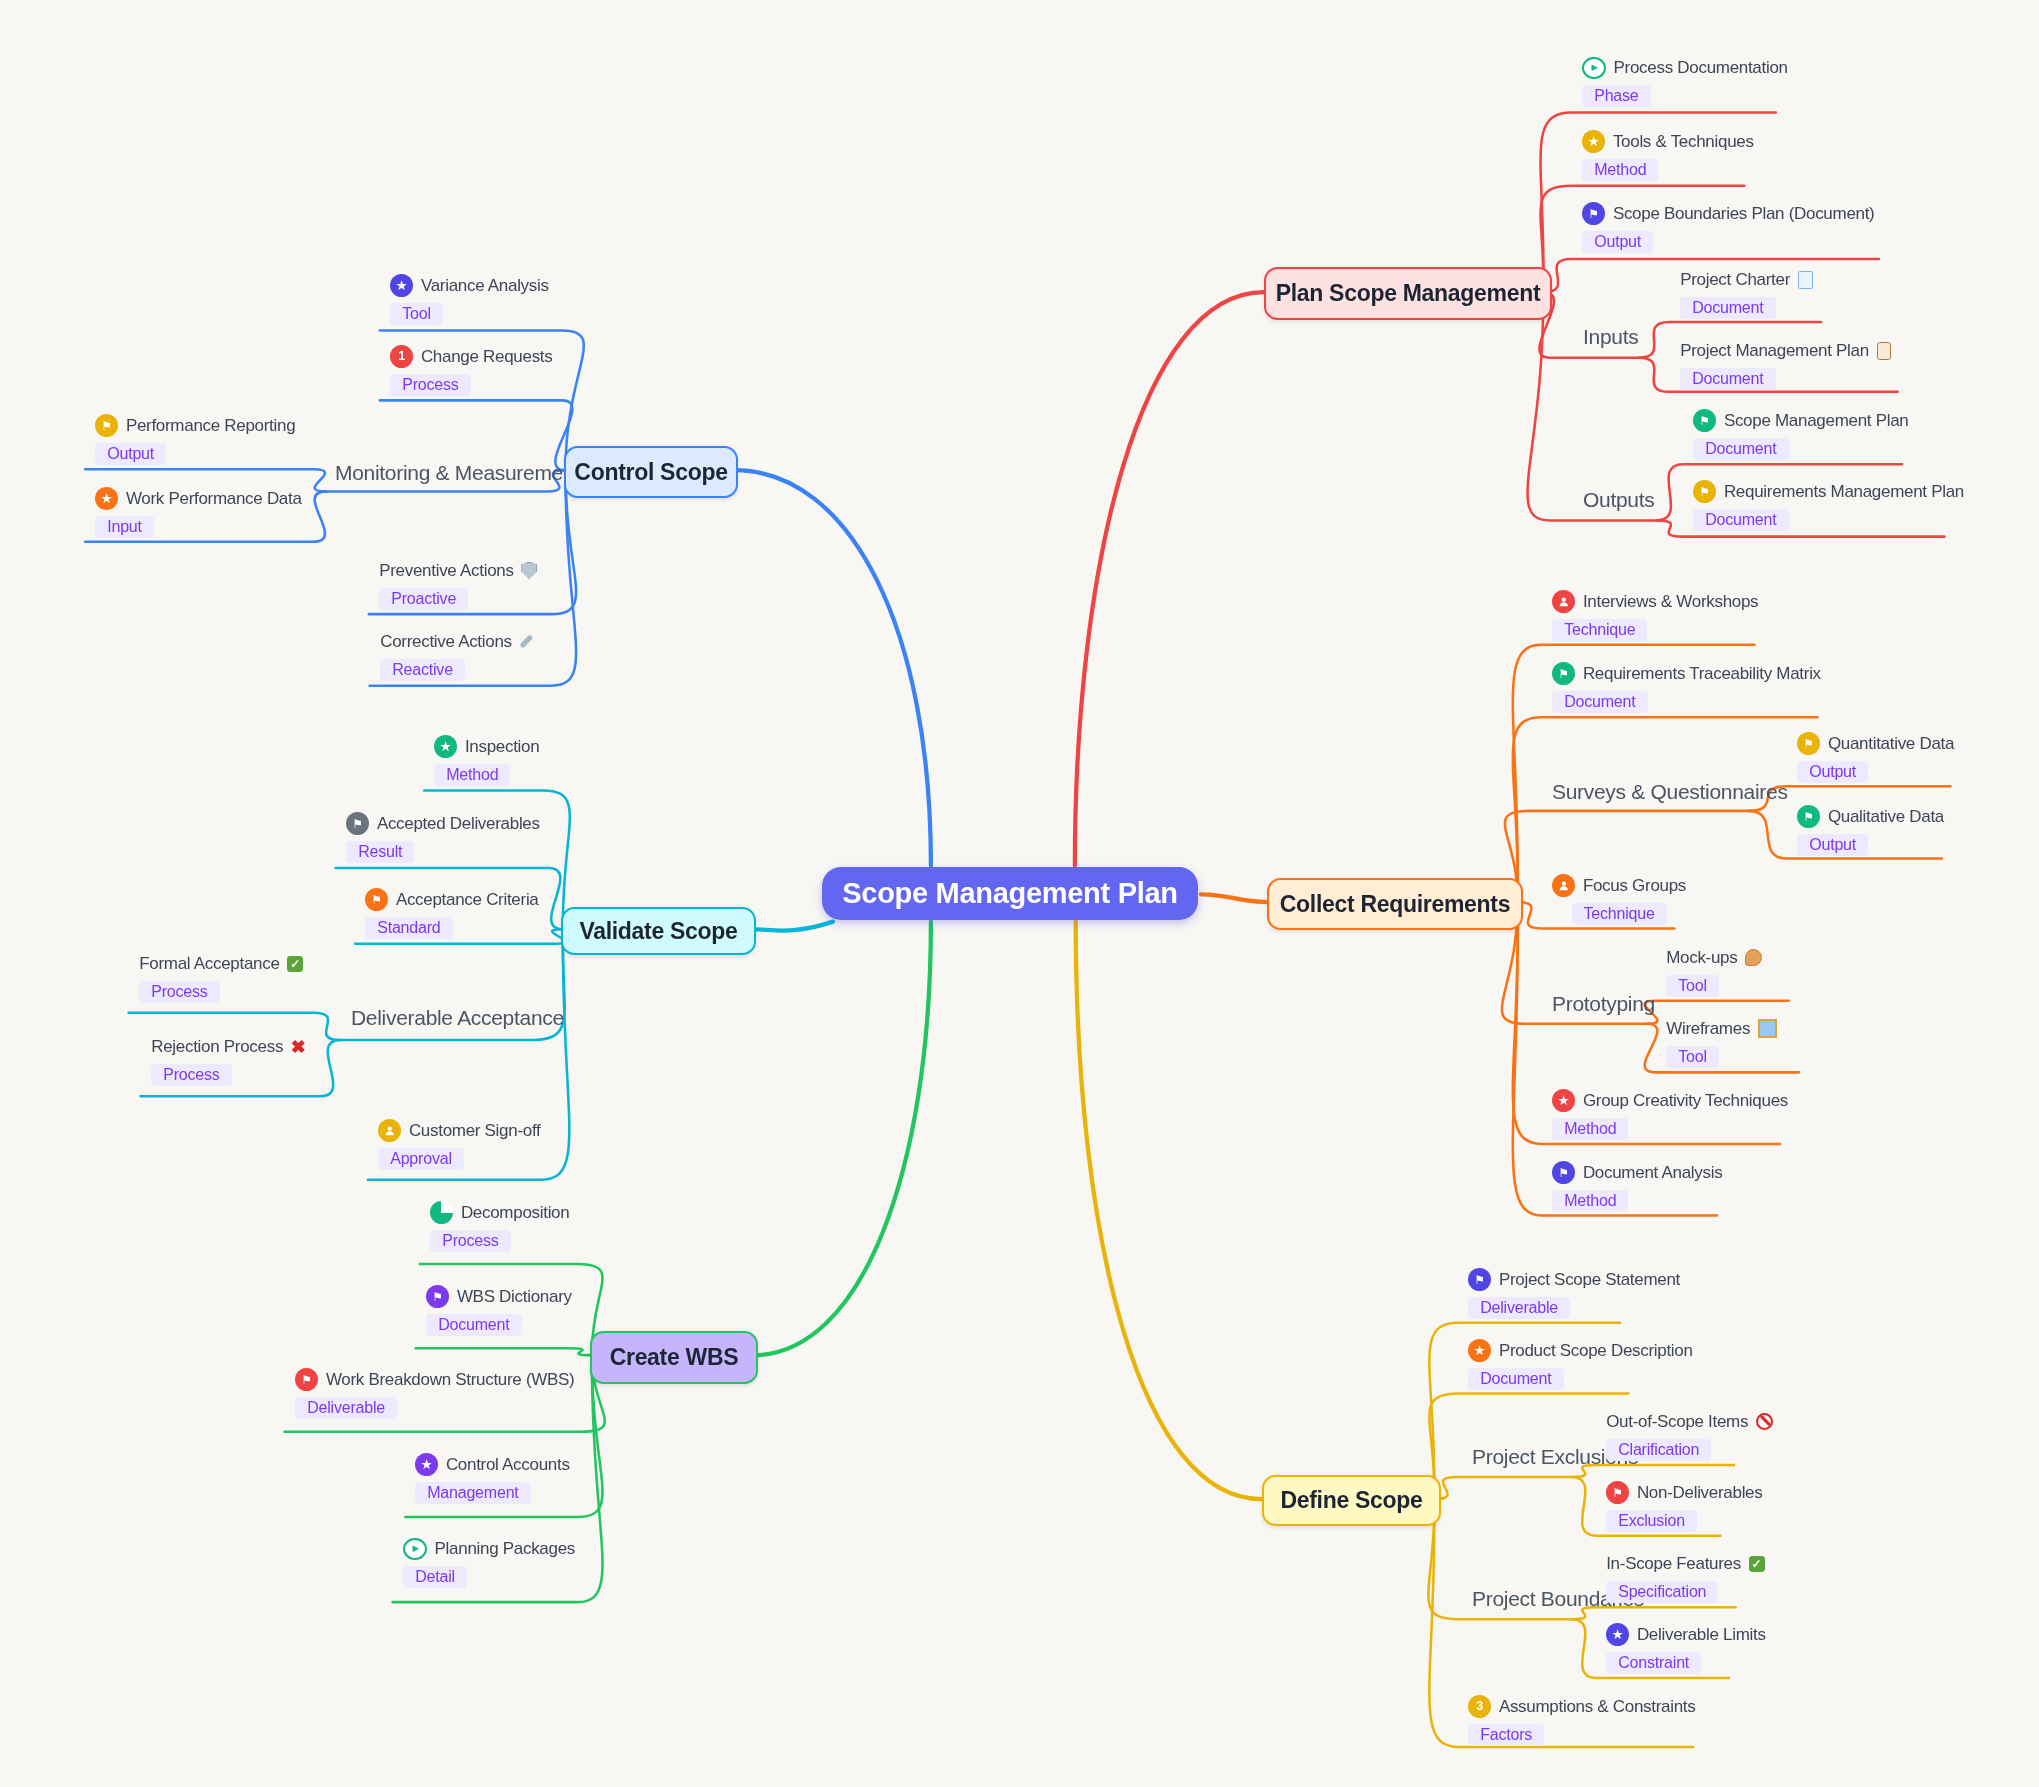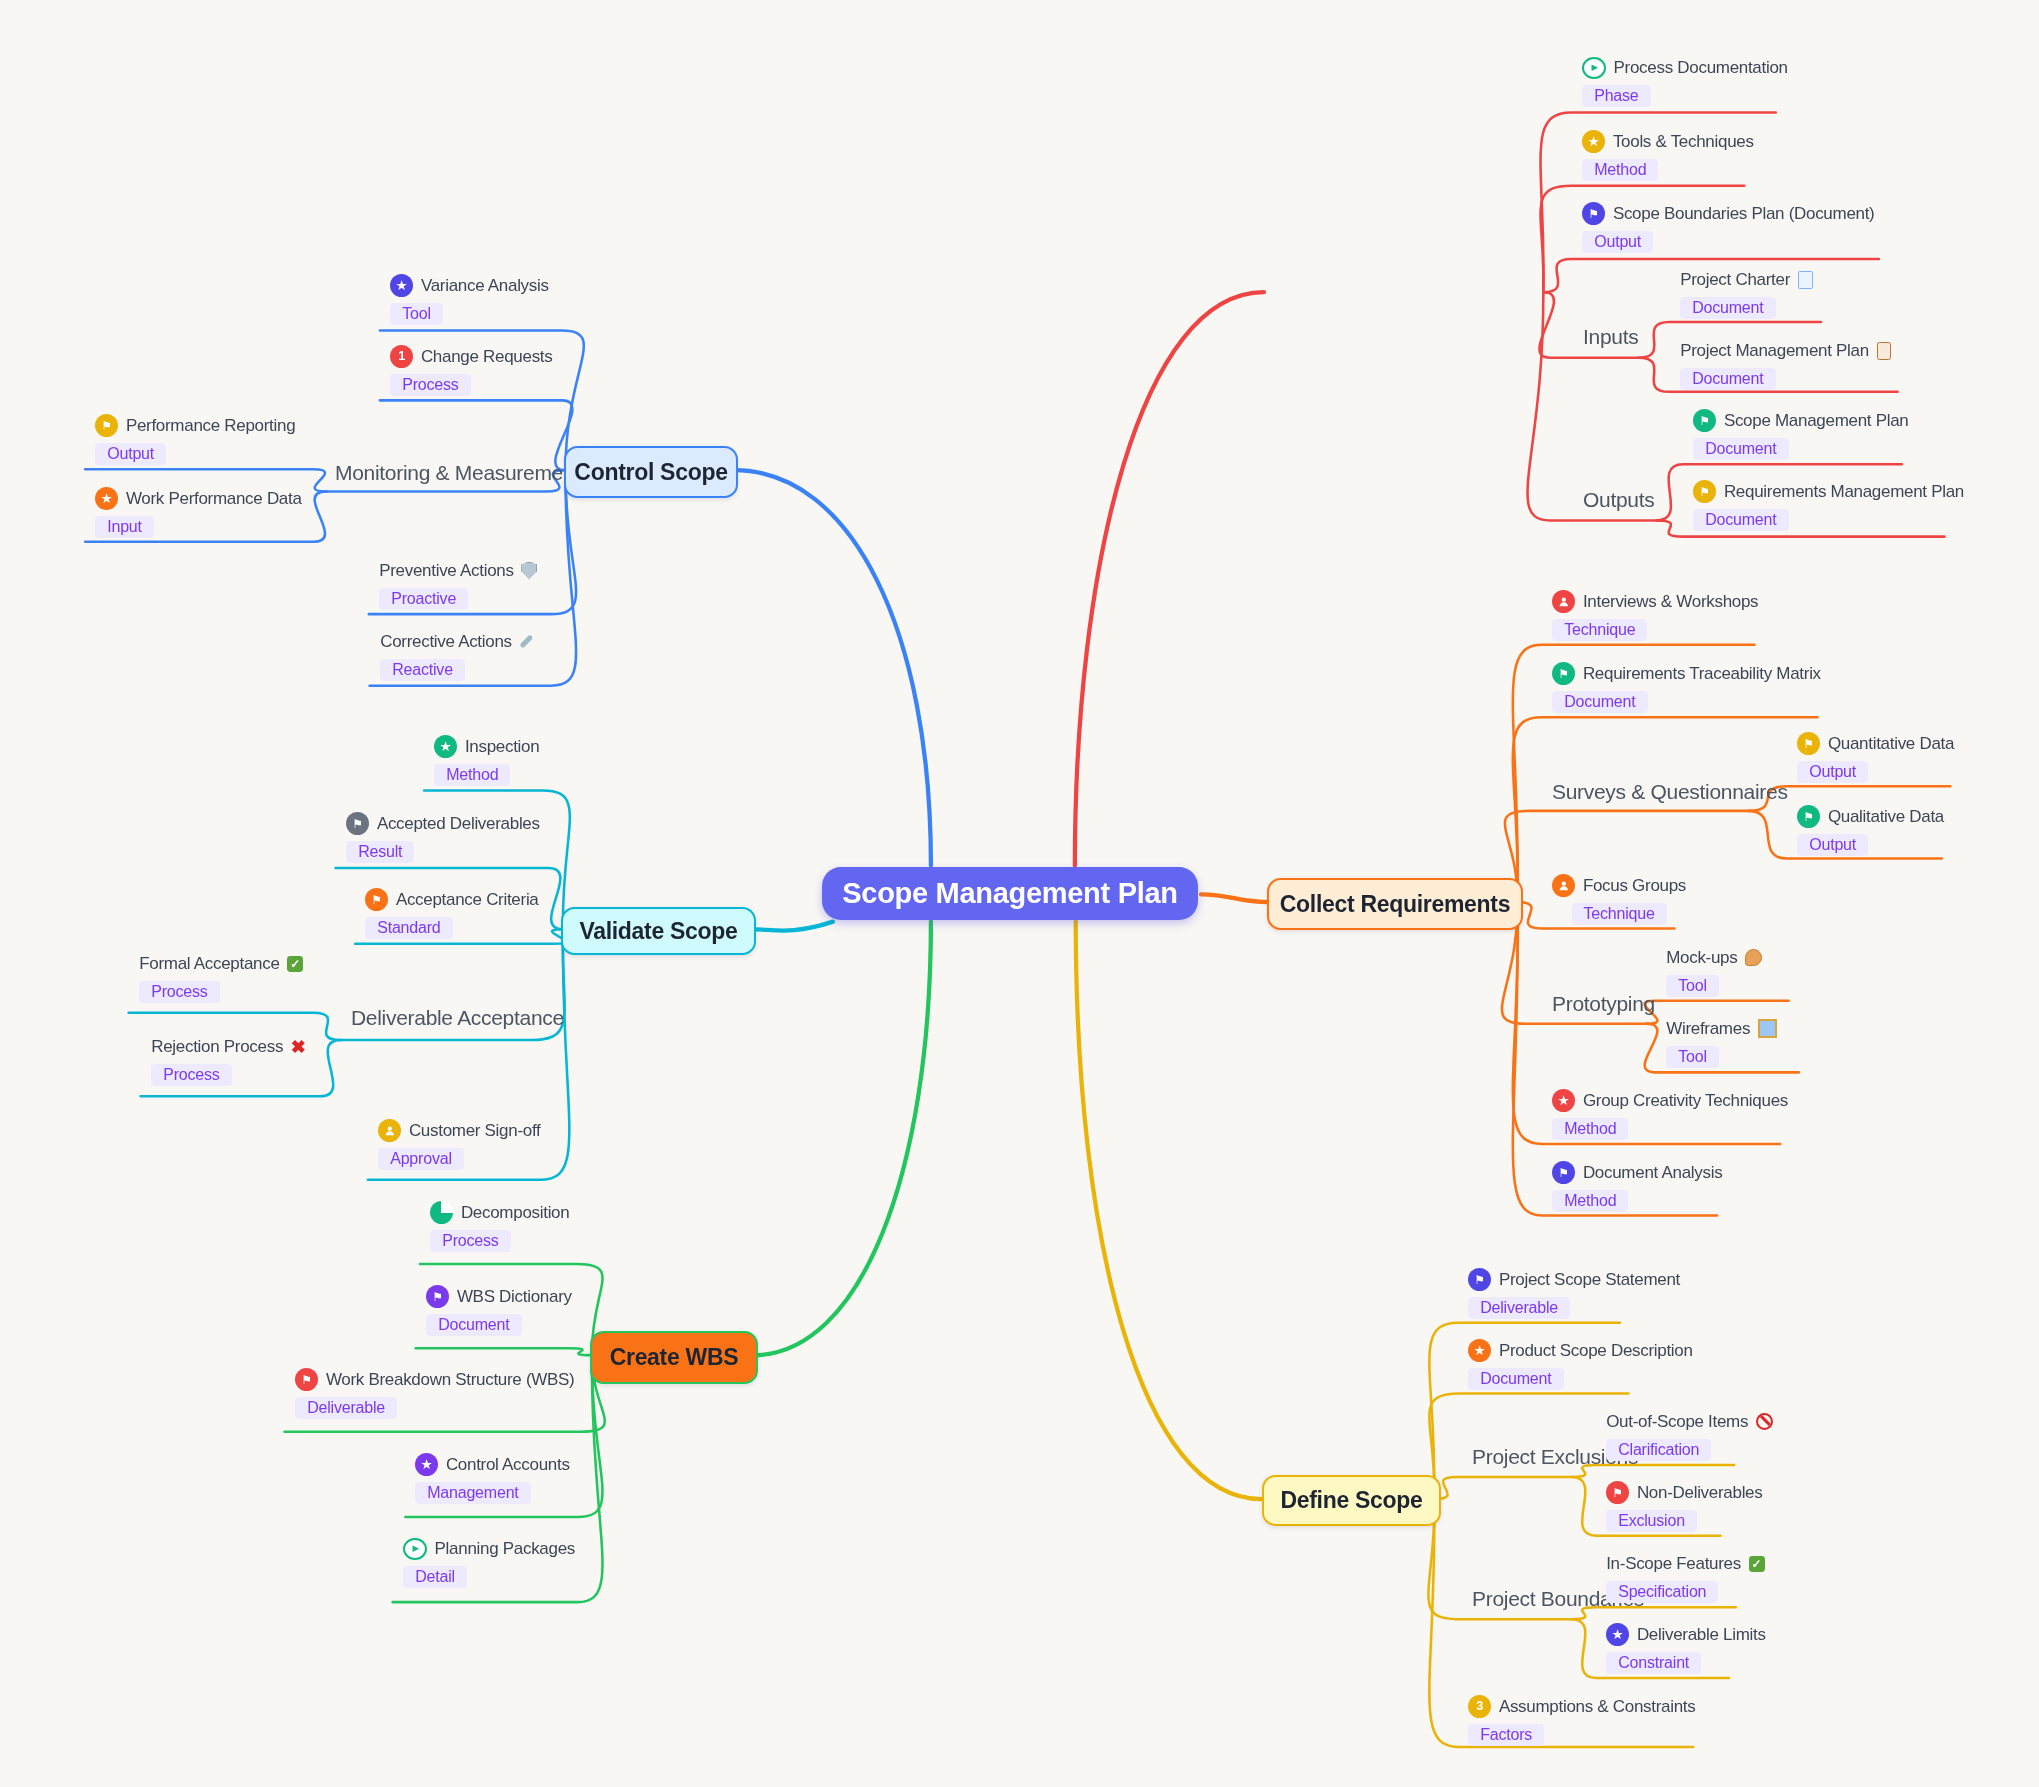--- a/index.html
+++ b/index.html
@@ -128,20 +128,21 @@
       </div><div class="badge">Document</div></div>
     <div class="gl" style="left: 1583px; top: 500px;">Outputs</div>
     <div class="leaf" style="left: 1683px; top: 406px;"><div class="lrow">
         <span class="ci flag" style="background: rgb(16, 185, 129);">⚑</span>
         <span class="lbl">Scope Management Plan</span>
       </div><div class="badge">Document</div></div>
     <div class="leaf" style="left: 1683px; top: 477px;"><div class="lrow">
         <span class="ci flag" style="background: rgb(234, 179, 8);">⚑</span>
         <span class="lbl">Requirements Management Plan</span>
       </div><div class="badge">Document</div></div>
+    <div class="bnode" style="left: 1264px; top: 267px; width: 284px; height: 49px; background: rgb(254, 226, 226); border-color: rgb(239, 68, 68);">Plan Scope Management</div>
     <div class="leaf" style="left: 1542px; top: 587px;"><div class="lrow">
         <span class="ci person" style="background: rgb(239, 68, 68);">
           <svg class="psvg" viewBox="0 0 24 24">
             <circle cx="12" cy="8.2" r="3.8" fill="#fff"></circle>
             <path d="M4.6 20c0-4.1 3.3-7.4 7.4-7.4s7.4 3.3 7.4 7.4z" fill="#fff"></path>
           </svg>
         </span>
         <span class="lbl">Interviews &amp; Workshops</span>
       </div><div class="badge">Technique</div></div>
     <div class="leaf" style="left: 1542px; top: 659px;"><div class="lrow">
@@ -285,16 +286,16 @@
         <span class="lbl">Work Breakdown Structure (WBS)</span>
       </div><div class="badge">Deliverable</div></div>
     <div class="leaf" style="left: 405px; top: 1450px;"><div class="lrow">
         <span class="ci star" style="background: rgb(124, 58, 237);">★</span>
         <span class="lbl">Control Accounts</span>
       </div><div class="badge">Management</div></div>
     <div class="leaf" style="left: 393px; top: 1534px;"><div class="lrow">
         <span class="ci play" style="border-color: rgb(16, 185, 129); color: rgb(16, 185, 129);">▶</span>
         <span class="lbl">Planning Packages</span>
       </div><div class="badge">Detail</div></div>
-    <div class="bnode" style="left: 590px; top: 1331px; width: 164px; height: 49px; background: #f97316; border-color: rgb(34, 197, 94); text-align: center;">Create WBS</div>
+    <div class="bnode" style="left: 590px; top: 1331px; width: 164px; height: 49px; background: #c4b5fd; border-color: rgb(34, 197, 94); text-align: center;">Create WBS</div>
     <div class="cnode" id="center" style="left:822px;top:867px;width:376px;height:53px;">Scope Management Plan</div>
   </div>
 
 
 </body></html>

